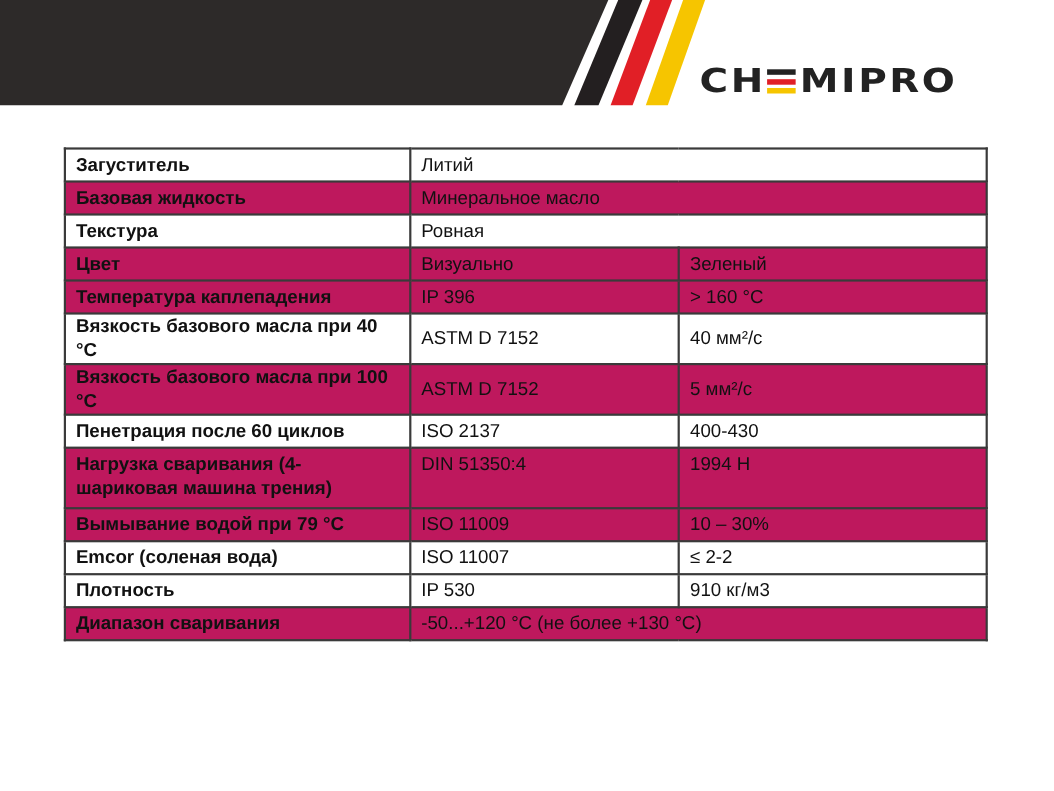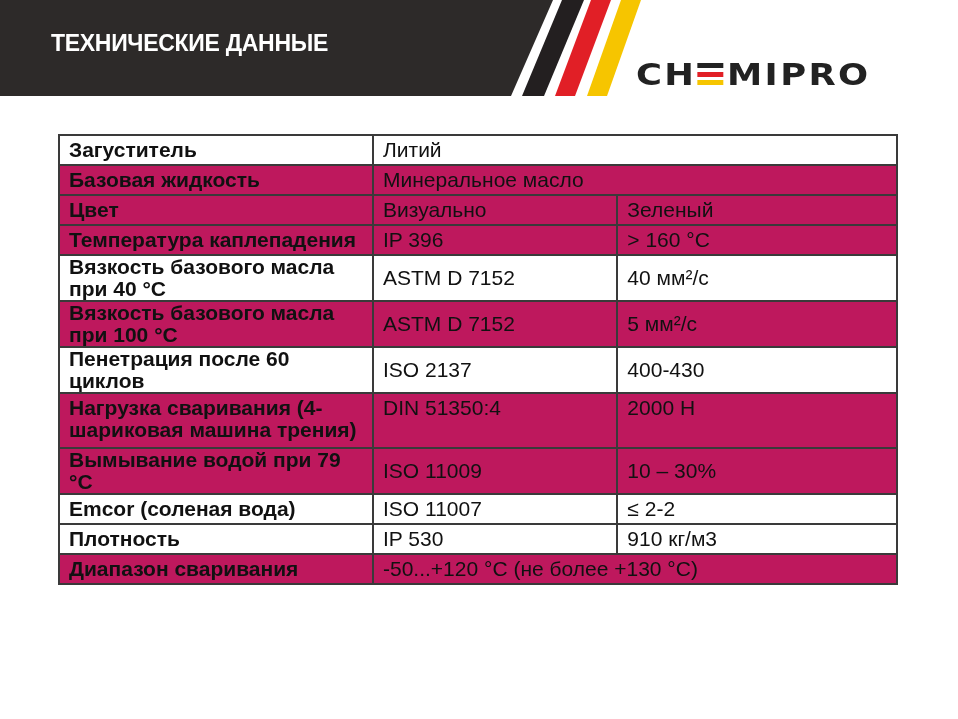--- a/index.html
+++ b/index.html
@@ -29,21 +29,21 @@
   .logo .e-mark span { position: absolute; left: 0; width: 22px; height: 5px; }
   .logo .e-mark .b1 { top: 0; background: #222222; }
   .logo .e-mark .b2 { top: 8.5px; background: #e11f26; }
   .logo .e-mark .b3 { top: 17px; background: #f6c500; }
   .logo-text { display: inline-block; }
 
   table.spec {
     position: absolute; left: 58px; top: 134px;
     border-collapse: collapse; width: 840px;
     font-family: "Liberation Sans", "DejaVu Sans", sans-serif;
-    font-size: 21px; color: #111111;
+    font-size: 17px; color: #111111;
   }
   table.spec td {
     border: 2px solid #3a3a3a; padding: 0 9px; height: 28px;
     vertical-align: middle; line-height: 22px;
   }
   table.spec tr.tall td { height: 50px; vertical-align: top; padding-top: 3px; }
   table.spec tr.odd td { background: #ffffff; }
   table.spec tr.even td { background: #be185d; }
   table.spec td.c1 { width: 296px; font-weight: bold; }
   table.spec td.c2 { width: 226px; }
@@ -52,21 +52,20 @@
 </head>
 <body>
 
 <div class="header-bar">
   <svg width="958" height="96" viewBox="0 0 958 96">
     <polygon points="0,0 553,0 511,96 0,96" fill="#2d2a29"></polygon>
     <polygon points="562,0 584,0 544,96 522,96" fill="#231f20"></polygon>
     <polygon points="591,0 611,0 575,96 555,96" fill="#e11f26"></polygon>
     <polygon points="621,0 641,0 607,96 587,96" fill="#f6c500"></polygon>
   </svg>
-  <div class="page-title">ТЕХНИЧЕСКИЕ ДАННЫЕ</div>
 </div>
 
 <div class="logo">
   <span class="logo-text">CH</span>
   <span class="e-mark">
     <span class="b1"></span>
       <span class="b2"></span>
       <span class="b3"></span>
   </span>
   <span class="logo-text">MIPRO</span>
@@ -74,20 +73,24 @@
 
 <table class="spec">
   <tbody>
     <tr class="odd">
       <td class="c1">Загуститель</td>
       <td colspan="2">Литий</td>
     </tr>
     <tr class="even">
       <td class="c1">Базовая жидкость</td>
       <td colspan="2">Минеральное масло</td>
+    </tr>
+    <tr class="odd">
+      <td class="c1">Текстура</td>
+      <td colspan="2">Ровная</td>
     </tr>
     <tr class="even">
       <td class="c1">Цвет</td>
       <td class="c2">Визуально</td>
       <td class="c3">Зеленый</td>
     </tr>
     <tr class="even">
       <td class="c1">Температура каплепадения</td>
       <td class="c2">IP 396</td>
       <td class="c3">&gt; 160 °C</td>
@@ -103,21 +106,21 @@
       <td class="c3">5 мм²/с</td>
     </tr>
     <tr class="odd">
       <td class="c1">Пенетрация после 60 циклов</td>
       <td class="c2">ISO 2137</td>
       <td class="c3">400-430</td>
     </tr>
     <tr class="even tall">
       <td class="c1">Нагрузка сваривания (4-шариковая машина трения)</td>
       <td class="c2">DIN 51350:4</td>
-      <td class="c3">2000 Н</td>
+      <td class="c3">1994 Н</td>
     </tr>
     <tr class="even">
       <td class="c1">Вымывание водой при 79 °C</td>
       <td class="c2">ISO 11009</td>
       <td class="c3">10 – 30%</td>
     </tr>
     <tr class="odd">
       <td class="c1">Emcor (соленая вода)</td>
       <td class="c2">ISO 11007</td>
       <td class="c3">≤ 2-2</td>

